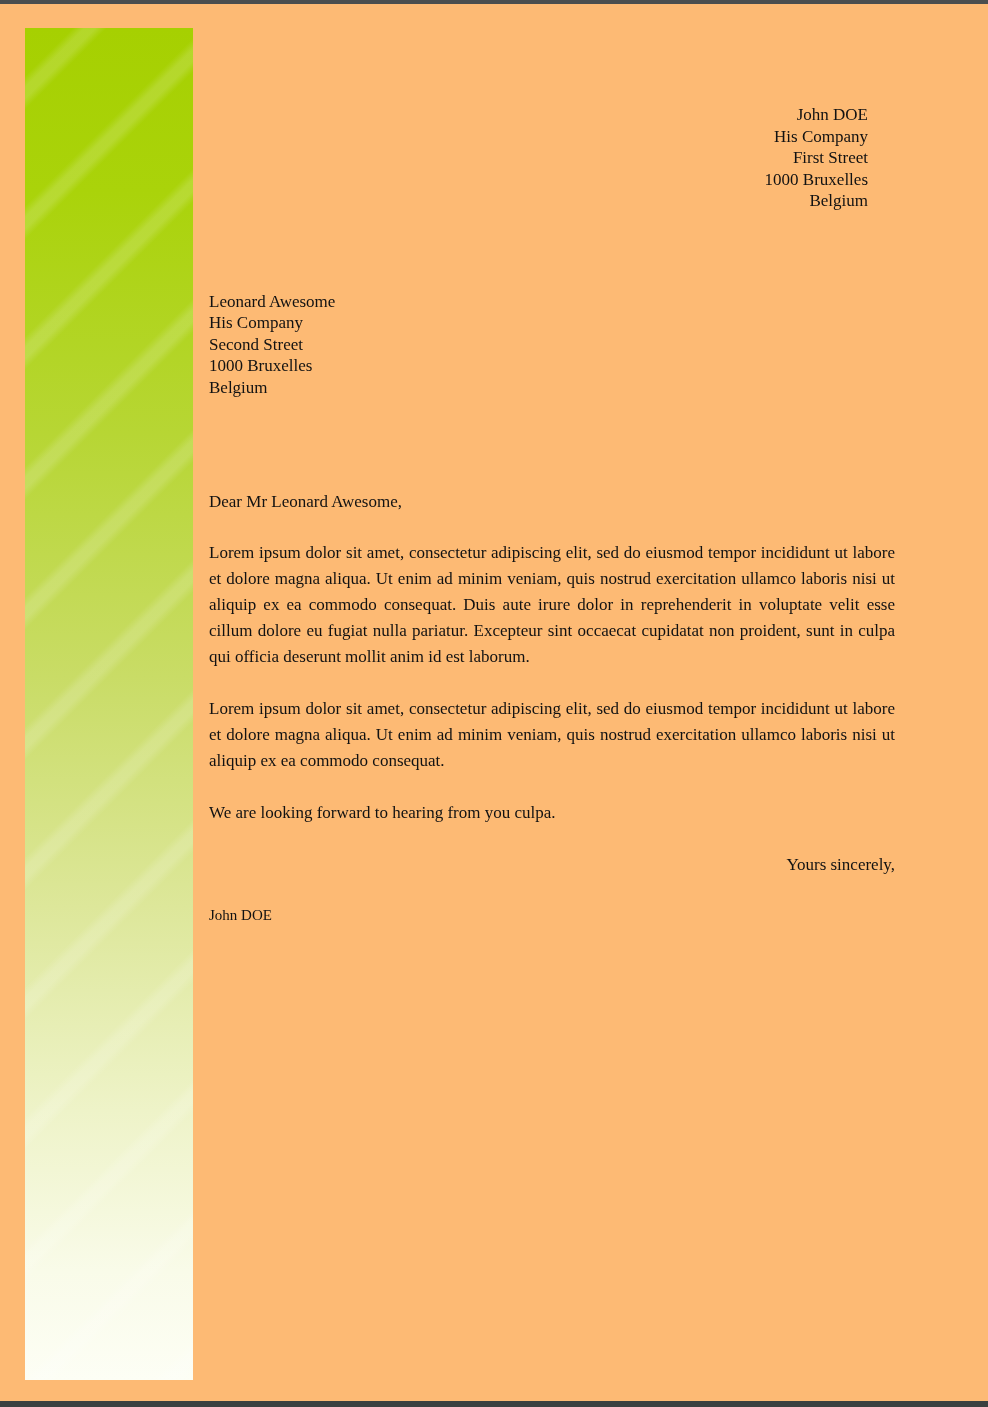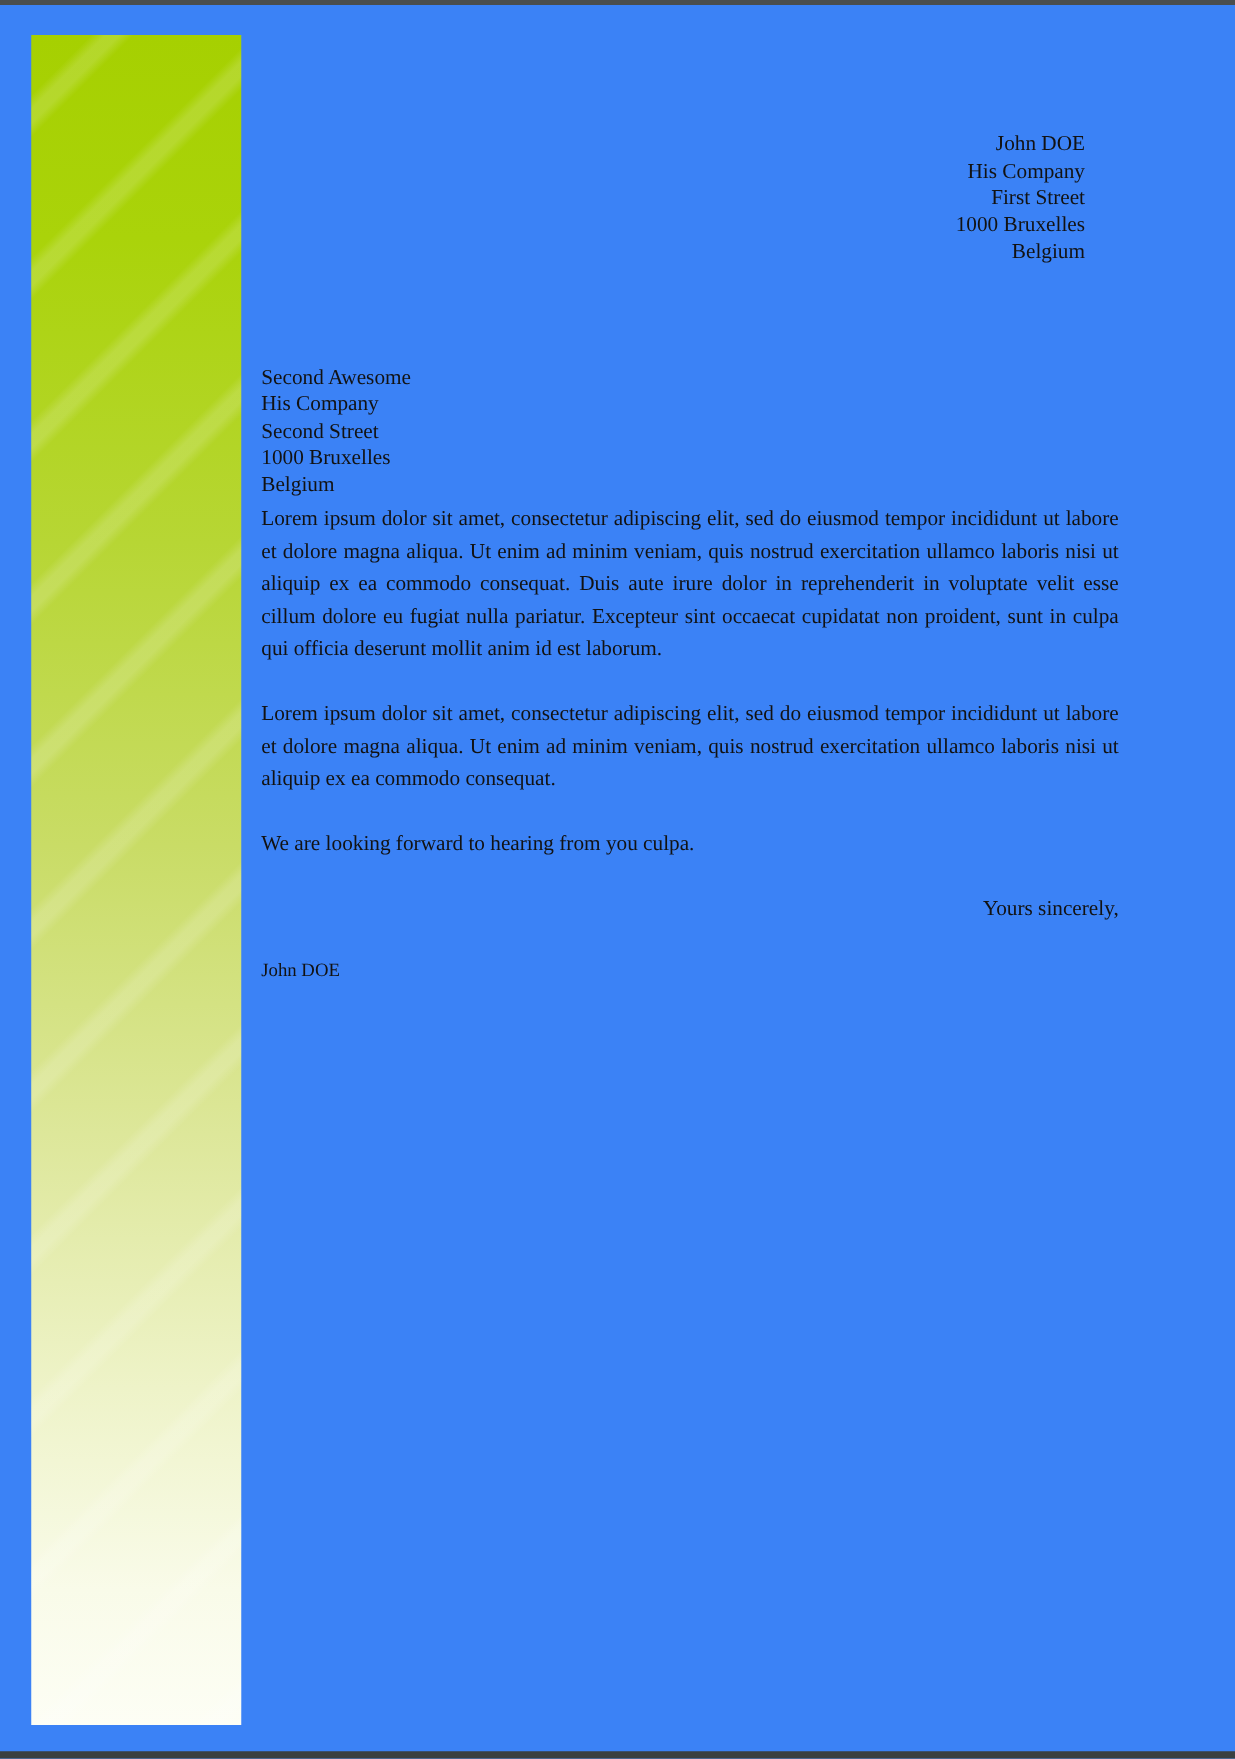--- a/index.html
+++ b/index.html
@@ -4,21 +4,21 @@
 <style>
   html, body { margin: 0; padding: 0; }
   body {
     font-family: "Liberation Serif", "DejaVu Serif", serif;
     background: #ffffff;
   }
   .page {
     position: relative;
     width: 988px;
     height: 1407px;
-    background: #3b82f6;
+    background: #fdba74;
     overflow: hidden;
     color: #121212;
   }
   .topbar {
     position: absolute;
     top: 0; left: 0; right: 0;
     height: 4px;
     background: #4a4e4e;
   }
   .bottombar {
@@ -113,27 +113,28 @@
     <div class="sender">
       <div>John DOE</div>
       <div>His Company</div>
       <div>First Street</div>
       <div>1000 Bruxelles</div>
       <div>Belgium</div>
     </div>
 
 
     <div class="recipient">
-      <div>Second Awesome</div>
+      <div>Leonard Awesome</div>
       <div>His Company</div>
       <div>Second Street</div>
       <div>1000 Bruxelles</div>
       <div>Belgium</div>
     </div>
 
+    <p class="salutation">Dear Mr Leonard Awesome,</p>
 
     <p class="body-par">Lorem ipsum dolor sit amet, consectetur adipiscing elit, sed do eiusmod tempor incididunt ut labore et dolore magna aliqua. Ut enim ad minim veniam, quis nostrud exercitation ullamco laboris nisi ut aliquip ex ea commodo consequat. Duis aute irure dolor in reprehenderit in voluptate velit esse cillum dolore eu fugiat nulla pariatur. Excepteur sint occaecat cupidatat non proident, sunt in culpa qui officia deserunt mollit anim id est laborum.</p>
 
     <p class="body-par">Lorem ipsum dolor sit amet, consectetur adipiscing elit, sed do eiusmod tempor incididunt ut labore et dolore magna aliqua. Ut enim ad minim veniam, quis nostrud exercitation ullamco laboris nisi ut aliquip ex ea commodo consequat.</p>
 
     <p class="body-par plain">We are looking forward to hearing from you culpa.</p>
 
     <p class="closing">Yours sincerely,</p>
 
     <p class="signature">John DOE</p>

